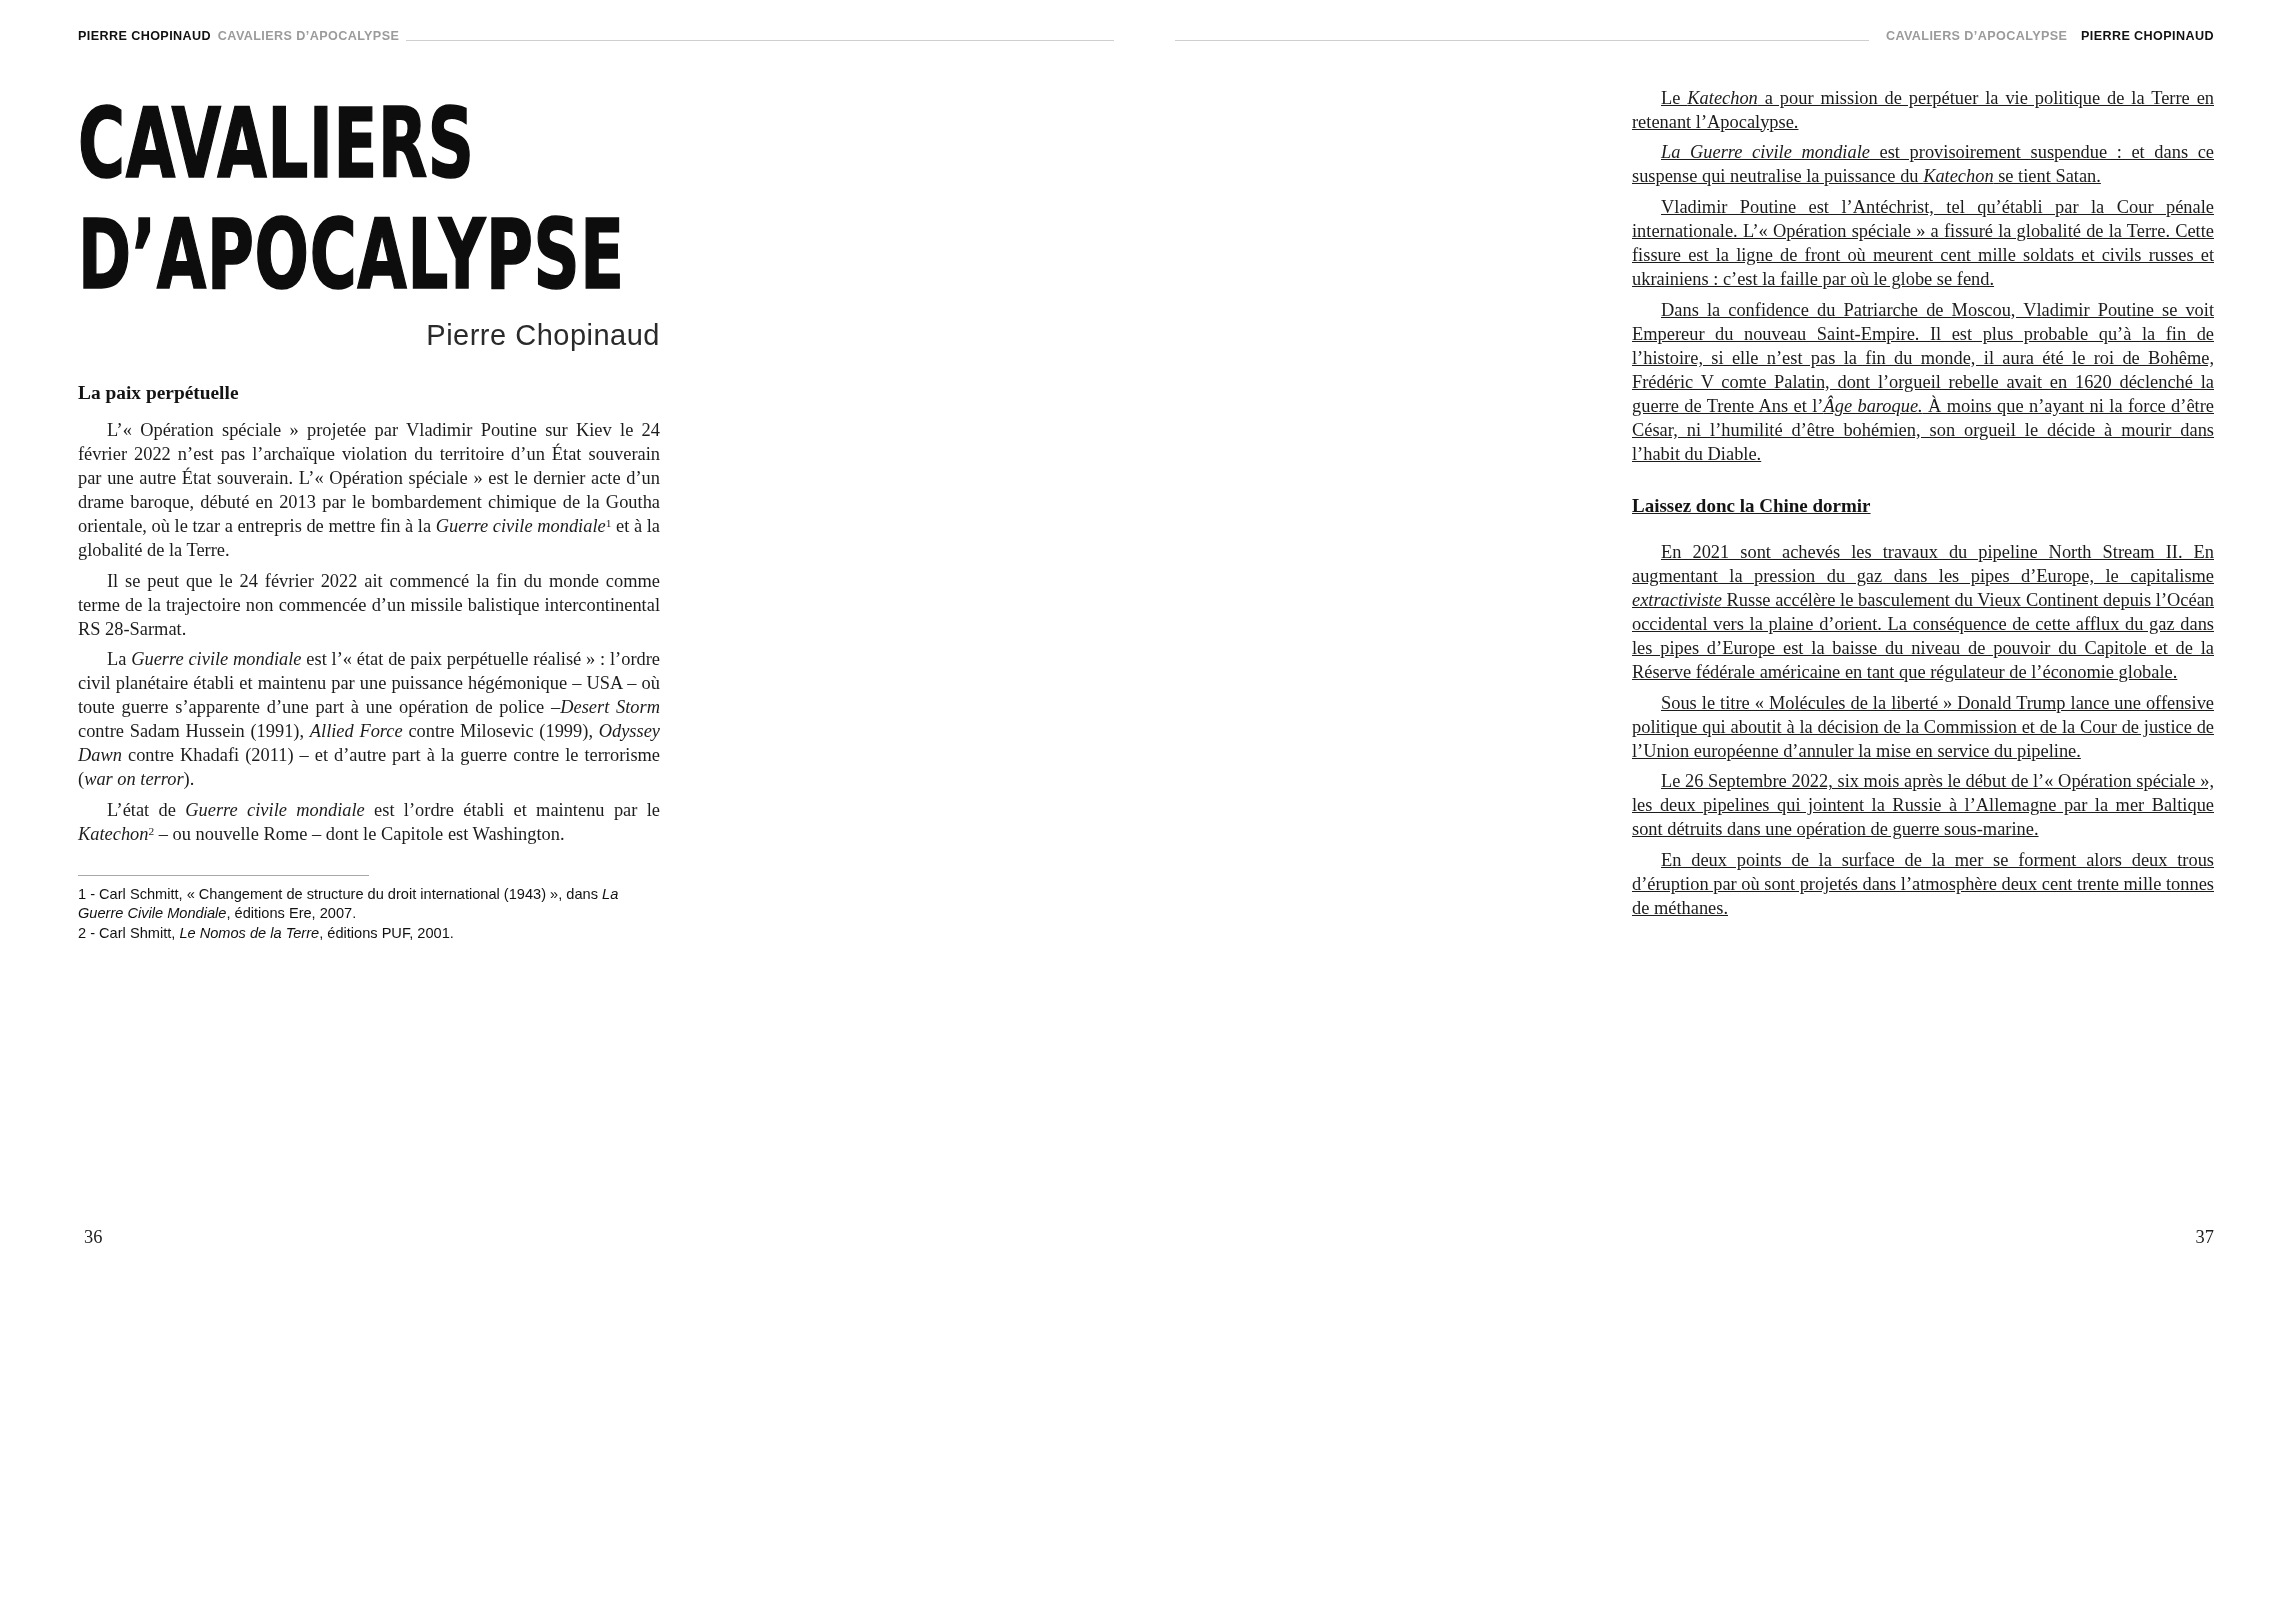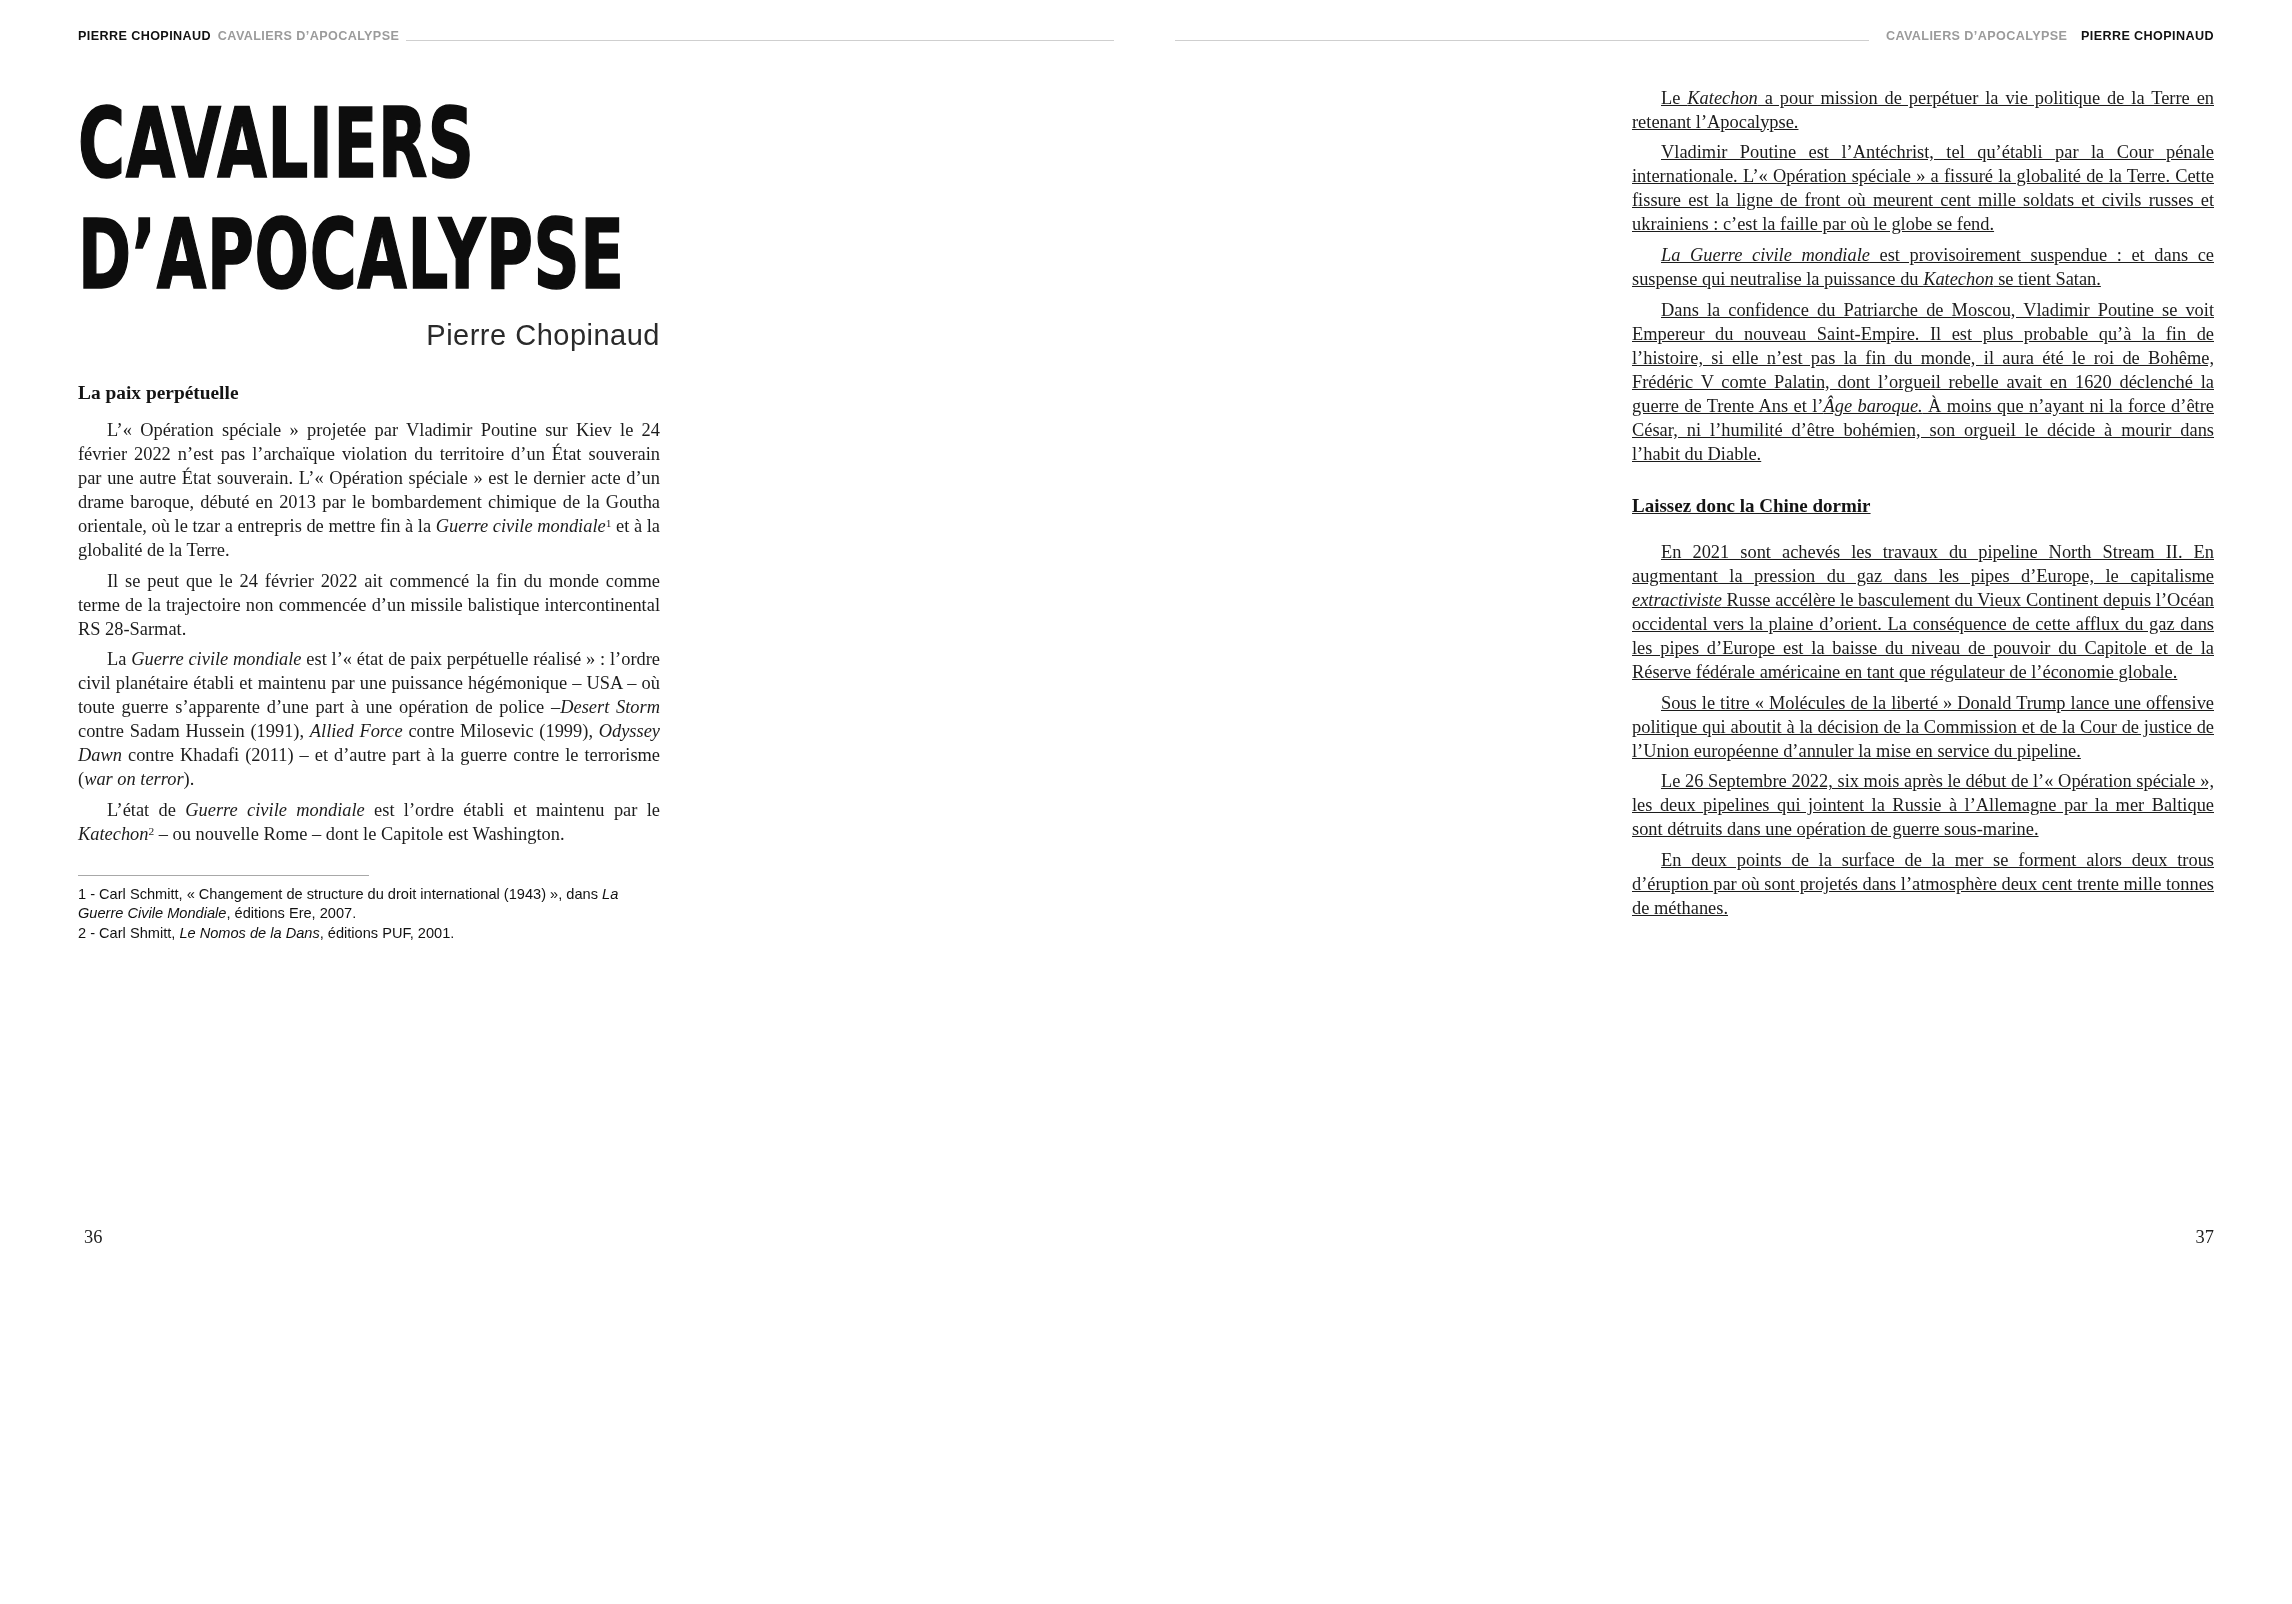--- a/index.html
+++ b/index.html
@@ -119,39 +119,39 @@
       <div class="body-text">
           <p><span>L’« Opération spéciale » projetée par Vladimir Poutine sur Kiev le 24 février 2022 n’est pas l’archaïque violation du territoire d’un État souverain par une autre État souverain. L’« Opération spéciale » est le dernier acte d’un drame baroque, débuté en 2013 par le bombardement chimique de la Goutha orientale, où le tzar a entrepris de mettre fin à la </span><span style="font-style: italic;">Guerre civile mondiale</span><sup>1</sup><span> et à la globalité de la Terre.</span></p>
           <p><span>Il se peut que le 24 février 2022 ait commencé la fin du monde comme terme de la trajectoire non commencée d’un missile balistique intercontinental RS 28-Sarmat.</span></p>
           <p><span>La </span><span style="font-style: italic;">Guerre civile mondiale</span><span> est l’« état de paix perpétuelle réalisé » : l’ordre civil planétaire établi et maintenu par une puissance hégémonique – USA – où toute guerre s’apparente d’une part à une opération de police –</span><span style="font-style: italic;">Desert Storm</span><span> contre Sadam Hussein (1991), </span><span style="font-style: italic;">Allied Force</span><span> contre Milosevic (1999), </span><span style="font-style: italic;">Odyssey Dawn</span><span> contre Khadafi (2011) – et d’autre part à la guerre contre le terrorisme (</span><span style="font-style: italic;">war on terror</span><span>).</span></p>
           <p><span>L’état de </span><span style="font-style: italic;">Guerre civile mondiale</span><span> est l’ordre établi et maintenu par le </span><span style="font-style: italic;">Katechon</span><sup>2</sup><span> – ou nouvelle Rome – dont le Capitole est Washington.</span></p>
         </div>
 
       <div class="footnotes">
         <div class="fn-rule"></div>
         <div class="fn"><span>1 - Carl Schmitt, « Changement de structure du droit international (1943) », dans </span><span style="font-style: italic;">La Guerre Civile Mondiale</span><span>, éditions Ere, 2007.</span></div>
-        <div class="fn"><span>2 - Carl Shmitt, </span><span style="font-style: italic;">Le Nomos de la Dans</span><span>, éditions PUF, 2001.</span></div>
+        <div class="fn"><span>2 - Carl Shmitt, </span><span style="font-style: italic;">Le Nomos de la Terre</span><span>, éditions PUF, 2001.</span></div>
       </div>
     </div>
 
     <div class="page-number pn-left">36</div>
   </section>
 
   <section class="page page-right">
     <header class="running-header">
       <span class="rh-rule"></span>
       <span class="rh-muted">CAVALIERS D’APOCALYPSE</span>
       <span class="rh-dark">PIERRE CHOPINAUD</span>
     </header>
 
     <div class="column">
       <div class="body-text block-top">
           <p><span>Le </span><span style="font-style: italic;">Katechon</span><span> a pour mission de perpétuer la vie politique de la Terre en retenant l’Apocalypse.</span></p>
+          <p><span style="font-style: italic;">La Guerre civile mondiale</span><span> est provisoirement suspendue : et dans ce suspense qui neutralise la puissance du </span><span style="font-style: italic;">Katechon</span><span> se tient Satan.</span></p>
           <p><span>Vladimir Poutine est l’Antéchrist, tel qu’établi par la Cour pénale internationale. L’« Opération spéciale » a fissuré la globalité de la Terre. Cette fissure est la ligne de front où meurent cent mille soldats et civils russes et ukrainiens : c’est la faille par où le globe se fend.</span></p>
-          <p><span style="font-style: italic;">La Guerre civile mondiale</span><span> est provisoirement suspendue : et dans ce suspense qui neutralise la puissance du </span><span style="font-style: italic;">Katechon</span><span> se tient Satan.</span></p>
           <p><span>Dans la confidence du Patriarche de Moscou, Vladimir Poutine se voit Empereur du nouveau Saint-Empire. Il est plus probable qu’à la fin de l’histoire, si elle n’est pas la fin du monde, il aura été le roi de Bohême, Frédéric V comte Palatin, dont l’orgueil rebelle avait en 1620 déclenché la guerre de Trente Ans et l’</span><span style="font-style: italic;">Âge baroque.</span><span> À moins que n’ayant ni la force d’être César, ni l’humilité d’être bohémien, son orgueil le décide à mourir dans l’habit du Diable.</span></p>
         </div>
 
       <h2 class="section-heading">Laissez donc la Chine dormir</h2>
 
       <div class="body-text">
           <p><span>En 2021 sont achevés les travaux du pipeline North Stream II. En augmentant la pression du gaz dans les pipes d’Europe, le capitalisme </span><span style="font-style: italic;">extractiviste</span><span> Russe accélère le basculement du Vieux Continent depuis l’Océan occidental vers la plaine d’orient. La conséquence de cette afflux du gaz dans les pipes d’Europe est la baisse du niveau de pouvoir du Capitole et de la Réserve fédérale américaine en tant que régulateur de l’économie globale.</span></p>
           <p><span>Sous le titre « Molécules de la liberté » Donald Trump lance une offensive politique qui aboutit à la décision de la Commission et de la Cour de justice de l’Union européenne d’annuler la mise en service du pipeline.</span></p>
           <p><span>Le 26 Septembre 2022, six mois après le début de l’« Opération spéciale », les deux pipelines qui jointent la Russie à l’Allemagne par la mer Baltique sont détruits dans une opération de guerre sous-marine.</span></p>
           <p><span>En deux points de la surface de la mer se forment alors deux trous d’éruption par où sont projetés dans l’atmosphère deux cent trente mille tonnes de méthanes.</span></p>

